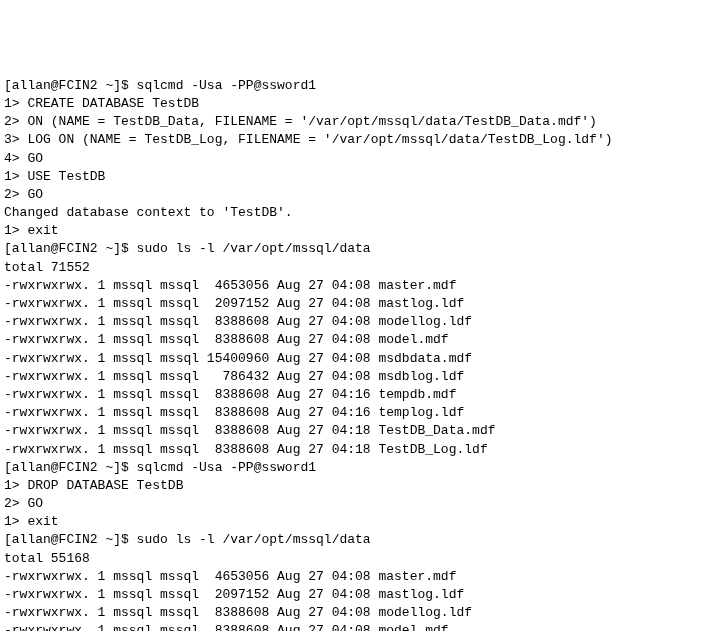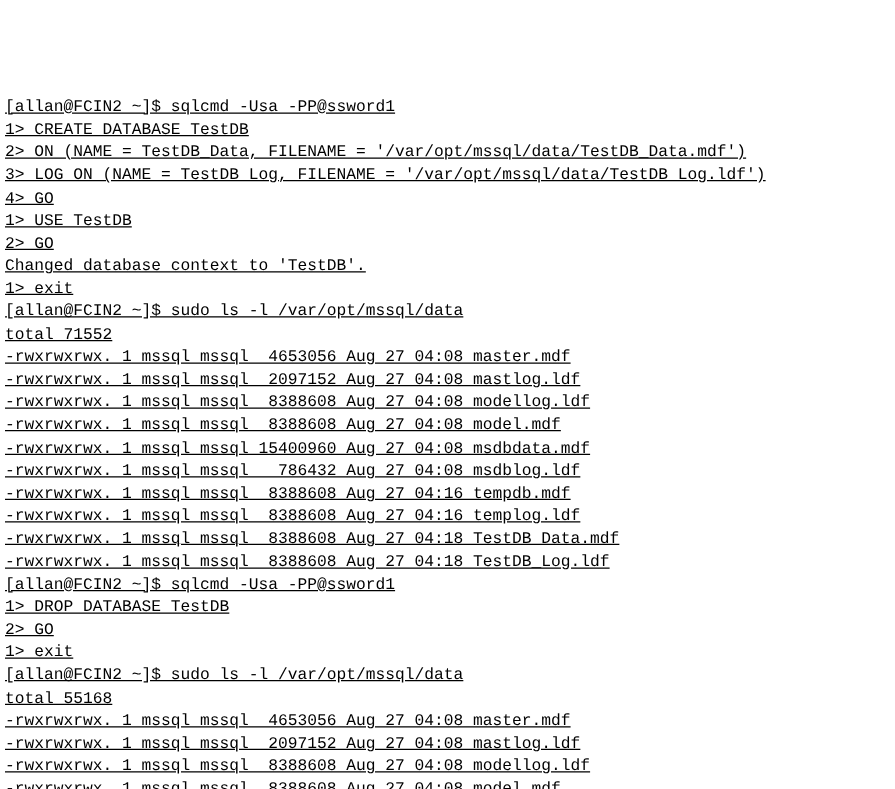--- a/index.html
+++ b/index.html
@@ -12,21 +12,20 @@
       font-size: 13px;
       line-height: 1.4;
       background: #ffffff;
       color: #000000;
       padding: 4px;
       white-space: pre;
       width: 716px;
     }
     .line {
       white-space: pre;
-      text-decoration: underline;
     }
   </style>
 </head>
 <body>
 
 
 
 <div id="terminal-container"><div class="line">[allan@FCIN2 ~]$ sqlcmd -Usa -PP@ssword1</div><div class="line">1&gt; CREATE DATABASE TestDB</div><div class="line">2&gt; ON (NAME = TestDB_Data, FILENAME = '/var/opt/mssql/data/TestDB_Data.mdf')</div><div class="line">3&gt; LOG ON (NAME = TestDB_Log, FILENAME = '/var/opt/mssql/data/TestDB_Log.ldf')</div><div class="line">4&gt; GO</div><div class="line">1&gt; USE TestDB</div><div class="line">2&gt; GO</div><div class="line">Changed database context to 'TestDB'.</div><div class="line">1&gt; exit</div><div class="line">[allan@FCIN2 ~]$ sudo ls -l /var/opt/mssql/data</div><div class="line">total 71552</div><div class="line">-rwxrwxrwx. 1 mssql mssql  4653056 Aug 27 04:08 master.mdf</div><div class="line">-rwxrwxrwx. 1 mssql mssql  2097152 Aug 27 04:08 mastlog.ldf</div><div class="line">-rwxrwxrwx. 1 mssql mssql  8388608 Aug 27 04:08 modellog.ldf</div><div class="line">-rwxrwxrwx. 1 mssql mssql  8388608 Aug 27 04:08 model.mdf</div><div class="line">-rwxrwxrwx. 1 mssql mssql 15400960 Aug 27 04:08 msdbdata.mdf</div><div class="line">-rwxrwxrwx. 1 mssql mssql   786432 Aug 27 04:08 msdblog.ldf</div><div class="line">-rwxrwxrwx. 1 mssql mssql  8388608 Aug 27 04:16 tempdb.mdf</div><div class="line">-rwxrwxrwx. 1 mssql mssql  8388608 Aug 27 04:16 templog.ldf</div><div class="line">-rwxrwxrwx. 1 mssql mssql  8388608 Aug 27 04:18 TestDB_Data.mdf</div><div class="line">-rwxrwxrwx. 1 mssql mssql  8388608 Aug 27 04:18 TestDB_Log.ldf</div><div class="line">[allan@FCIN2 ~]$ sqlcmd -Usa -PP@ssword1</div><div class="line">1&gt; DROP DATABASE TestDB</div><div class="line">2&gt; GO</div><div class="line">1&gt; exit</div><div class="line">[allan@FCIN2 ~]$ sudo ls -l /var/opt/mssql/data</div><div class="line">total 55168</div><div class="line">-rwxrwxrwx. 1 mssql mssql  4653056 Aug 27 04:08 master.mdf</div><div class="line">-rwxrwxrwx. 1 mssql mssql  2097152 Aug 27 04:08 mastlog.ldf</div><div class="line">-rwxrwxrwx. 1 mssql mssql  8388608 Aug 27 04:08 modellog.ldf</div><div class="line">-rwxrwxrwx. 1 mssql mssql  8388608 Aug 27 04:08 model.mdf</div></div>
 
 

